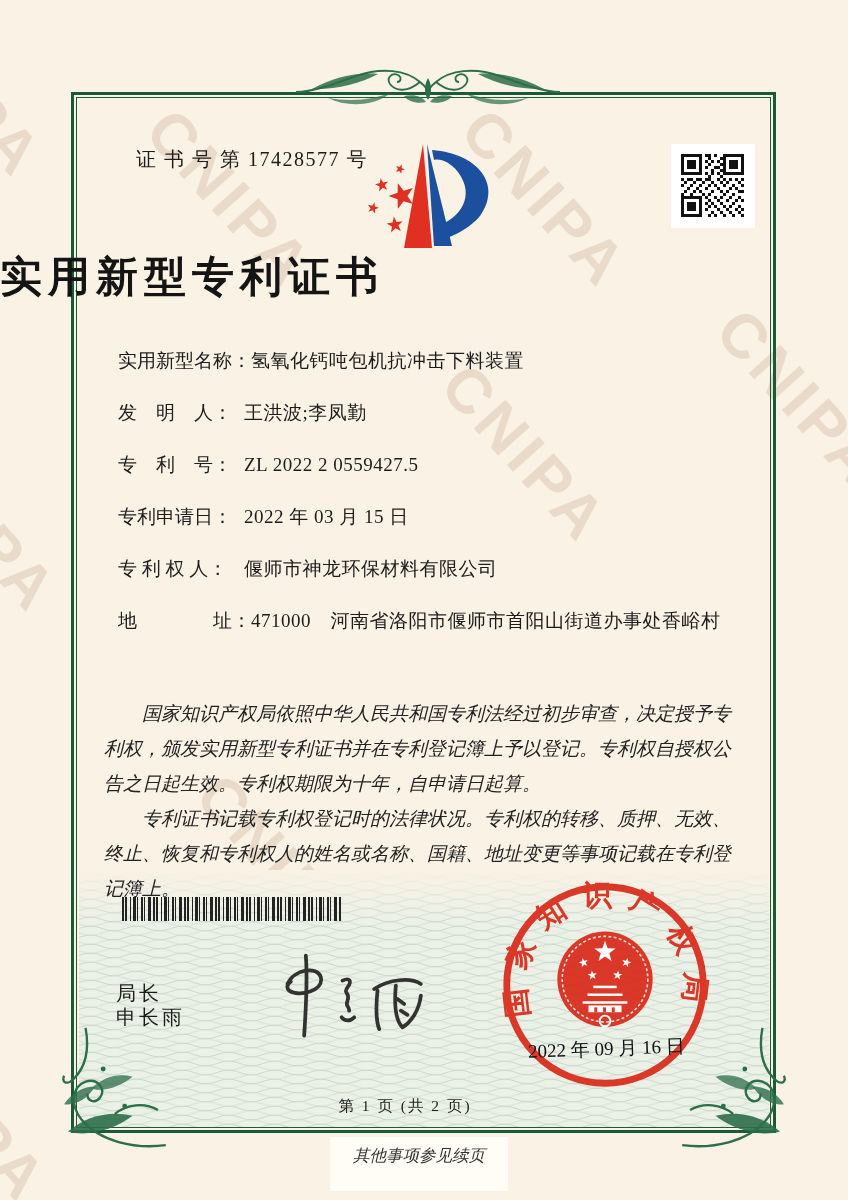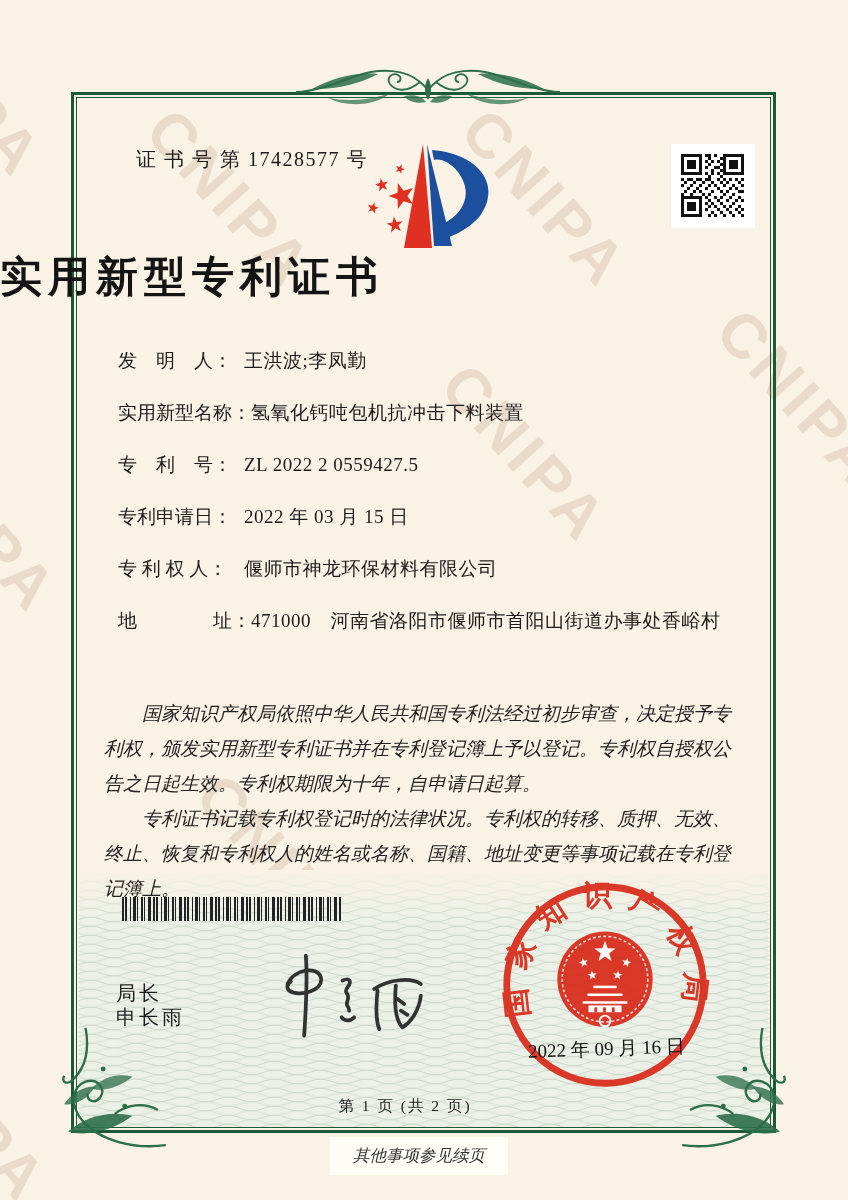--- a/index.html
+++ b/index.html
@@ -41,21 +41,21 @@
       #222 15px 16px,transparent 16px 19px,#222 19px 21px,transparent 21px 22px,#222 22px 23px,
       transparent 23px 26px,#222 26px 29px,transparent 29px 31px);}
   .officer-title{position:absolute;left:116px;top:980px;font-size:20px;letter-spacing:3px;}
   .officer-name{position:absolute;left:116px;top:1004px;font-size:20px;letter-spacing:3px;text-align:right;}
   .sig{position:absolute;left:250px;top:944px;}
   .seal{position:absolute;left:498px;top:878px;}
   .sealdate{position:absolute;left:528px;top:1036px;font-size:19px;color:#111;
             transform:rotate(-2deg);white-space:nowrap;}
   .pagenum{position:absolute;left:60px;top:1096px;width:690px;text-align:center;
            font-size:15.5px;letter-spacing:2px;color:#222;}
-  .contnote{position:absolute;left:330px;top:1137px;width:178px;height:38px;line-height:38px;
+  .contnote{position:absolute;left:330px;top:1137px;width:178px;height:54px;line-height:38px;
             background:#fffdf6;text-align:center;font-size:16.5px;font-style:italic;color:#333;}
   
   .orn{position:absolute;pointer-events:none;}
   .orn-top{left:294px;top:62px;}
   .orn-bl{left:52px;top:1022px;}
   .orn-br{left:678px;top:1022px;transform:scaleX(-1);}
 </style>
 </head>
 <body>
 
@@ -162,24 +162,24 @@
           <rect x="2" y="16" width="3" height="3"></rect>
         <path d="M8 0h1v1h-1z M9 0h1v1h-1z M11 0h1v1h-1z M9 1h1v1h-1z M13 1h1v1h-1z M8 2h1v1h-1z M10 2h1v1h-1z M12 2h1v1h-1z M9 3h1v1h-1z M13 3h1v1h-1z M8 4h1v1h-1z M11 4h1v1h-1z M12 4h1v1h-1z M10 5h1v1h-1z M13 5h1v1h-1z M8 6h1v1h-1z M10 6h1v1h-1z M12 6h1v1h-1z M9 7h1v1h-1z M13 7h1v1h-1z M0 8h1v1h-1z M2 8h1v1h-1z M3 8h1v1h-1z M5 8h1v1h-1z M6 8h1v1h-1z M8 8h1v1h-1z M9 8h1v1h-1z M12 8h1v1h-1z M14 8h1v1h-1z M16 8h1v1h-1z M18 8h1v1h-1z M20 8h1v1h-1z M1 9h1v1h-1z M4 9h1v1h-1z M7 9h1v1h-1z M10 9h1v1h-1z M13 9h1v1h-1z M15 9h1v1h-1z M19 9h1v1h-1z M0 10h1v1h-1z M3 10h1v1h-1z M6 10h1v1h-1z M9 10h1v1h-1z M11 10h1v1h-1z M14 10h1v1h-1z M17 10h1v1h-1z M20 10h1v1h-1z M2 11h1v1h-1z M5 11h1v1h-1z M8 11h1v1h-1z M12 11h1v1h-1z M16 11h1v1h-1z M18 11h1v1h-1z M1 12h1v1h-1z M4 12h1v1h-1z M6 12h1v1h-1z M10 12h1v1h-1z M13 12h1v1h-1z M15 12h1v1h-1z M19 12h1v1h-1z M20 12h1v1h-1z M0 13h1v1h-1z M3 13h1v1h-1z M7 13h1v1h-1z M9 13h1v1h-1z M14 13h1v1h-1z M17 13h1v1h-1z M8 14h1v1h-1z M11 14h1v1h-1z M13 14h1v1h-1z M16 14h1v1h-1z M19 14h1v1h-1z M9 15h1v1h-1z M12 15h1v1h-1z M15 15h1v1h-1z M18 15h1v1h-1z M20 15h1v1h-1z M8 16h1v1h-1z M10 16h1v1h-1z M13 16h1v1h-1z M17 16h1v1h-1z M9 17h1v1h-1z M11 17h1v1h-1z M14 17h1v1h-1z M16 17h1v1h-1z M19 17h1v1h-1z M8 18h1v1h-1z M12 18h1v1h-1z M15 18h1v1h-1z M18 18h1v1h-1z M20 18h1v1h-1z M10 19h1v1h-1z M13 19h1v1h-1z M16 19h1v1h-1z M19 19h1v1h-1z M9 20h1v1h-1z M11 20h1v1h-1z M14 20h1v1h-1z M17 20h1v1h-1z M20 20h1v1h-1z"></path>
       </g>
     </svg>
   </div>
 
   <div class="title">实用新型专利证书</div>
 
   <div class="fields">
     <div class="frow">
+      <span class="flabel">实用新型名称：</span><span class="fvalue">氢氧化钙吨包机抗冲击下料装置</span>
+    </div>
+    <div class="frow">
       <span class="flabel">发　明　人：</span><span class="fvalue">王洪波;李凤勤</span>
-    </div>
-    <div class="frow">
-      <span class="flabel">实用新型名称：</span><span class="fvalue">氢氧化钙吨包机抗冲击下料装置</span>
     </div>
     <div class="frow">
       <span class="flabel">专　利　号：</span><span class="fvalue">ZL 2022 2 0559427.5</span>
     </div>
     <div class="frow">
       <span class="flabel">专利申请日：</span><span class="fvalue">2022 年 03 月 15 日</span>
     </div>
     <div class="frow">
       <span class="flabel">专 利 权 人：</span><span class="fvalue">偃师市神龙环保材料有限公司</span>
     </div>

